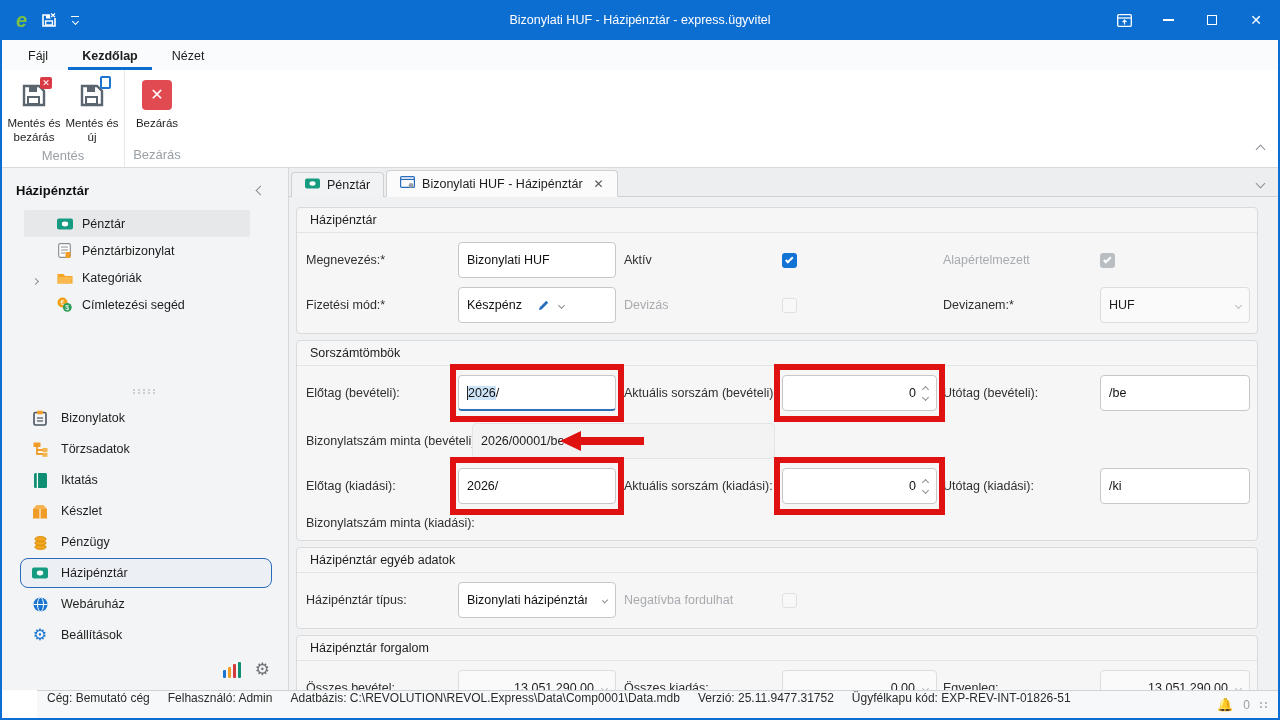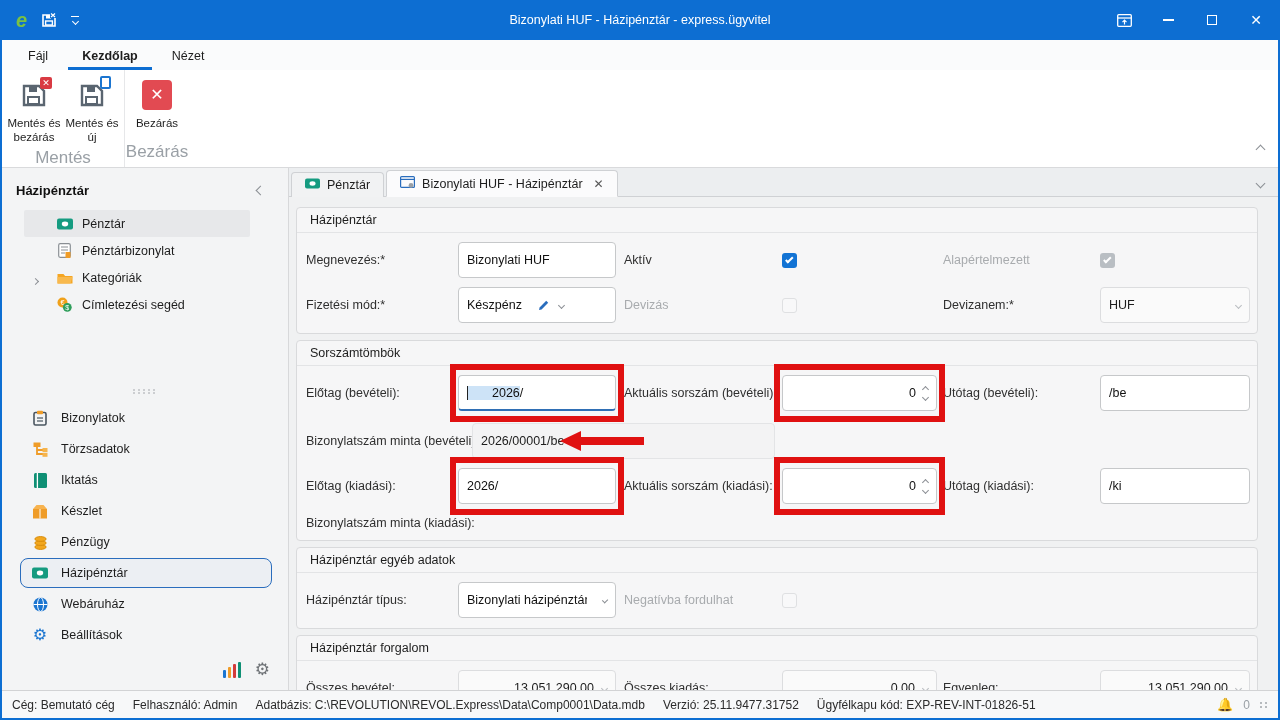--- a/index.html
+++ b/index.html
@@ -32,21 +32,21 @@
   
   .ribbon{ height:98px;background:#fff;border-bottom:1px solid var(--border);display:flex;position:relative;flex:none; }
   .rgroup{ display:flex;flex-direction:column; }
   .rgroup + .rgroup{ border-left:1px solid #e6e7e9; }
   .rgroup-buttons{ display:flex;flex:1;padding:4px 4px 0;gap:2px; }
   .rbtn{ width:56px;display:flex;flex-direction:column;align-items:center;padding-top:5px;gap:5px;font-size:11.5px;color:#1d1d1d;text-align:center;line-height:1.25; }
   .rbtn-icon{ position:relative;width:32px;height:32px;display:flex;align-items:center;justify-content:center; }
   .badge-x{ position:absolute;top:-2px;right:-2px;width:12px;height:12px;background:#d93a43;color:#fff;font-size:9px;font-weight:bold;display:flex;align-items:center;justify-content:center;border-radius:2px;line-height:1; }
   .badge-page{ position:absolute;top:-3px;right:-3px;width:11px;height:13px;background:#fff;border:2px solid #1b75d0;border-radius:2px; }
   .close-big{ width:30px;height:30px;background:#e24a52;border-radius:4px;color:#fff;font-size:16px;font-weight:bold;display:flex;align-items:center;justify-content:center; }
-  .rgroup-label{ text-align:center;font-size:17px;color:#9aa0a6;padding:3px 0 5px; }
+  .rgroup-label{ text-align:center;font-size:13px;color:#9aa0a6;padding:3px 0 5px; }
   .ribbon-collapse{ position:absolute;right:14px;bottom:10px; }
 
   
   .chev{ display:inline-block;width:7px;height:7px;border-right:1.6px solid #8b8f94;border-bottom:1.6px solid #8b8f94;transform:rotate(45deg); }
   .chev.up{ transform:rotate(225deg); }
   .chev.left{ transform:rotate(135deg); }
   .chev.sm{ width:5px;height:5px;border-width:1.3px; }
   .chev.lite{ border-color:#b9bcc0; }
 
   
@@ -87,21 +87,21 @@
   .frow{ display:grid;grid-template-columns:152px 158px 166px 155px 163px 150px;align-items:center;margin-top:9px; }
   .frow.minta{ grid-template-columns:166px 303px;margin-top:12px; }
   .flabel{ font-size:12.5px;color:#2f2f2f;white-space:nowrap; }
   .flabel.c2{ padding-left:8px; }
   .flabel.c3{ padding-left:6px; }
   .dis{ color:#a8abae !important; }
 
   .fwrap{ position:relative; }
   .input{ height:36px;background:#fff;border:1px solid #c6c8ca;border-radius:4px;padding:0 8px;font-size:12.5px;display:flex;align-items:center;color:#111;width:100%; }
   .input.focused{ border-bottom:2px solid #2f6fb5; }
-  .sel{ background:#cde3f7;padding-left:24px; }
+  .sel{ background:#cde3f7; }
   .caret{ display:inline-block;width:1px;height:14px;background:#222;margin-left:0; }
   .combo{ justify-content:flex-start;gap:16px; }
   .combo-right{ display:flex;align-items:center;gap:9px; }
   .readonly{ background:#f3f3f4;border:1px solid #e3e4e6;color:#1d1d1d; }
   .ddfield{ background:#fafafa;border:1px solid #dcdddf;justify-content:space-between;color:#1d1d1d; }
   .numfield{ background:#fafafa;border:1px solid #dcdddf;justify-content:flex-end;gap:8px;color:#1d1d1d; }
   .spin{ justify-content:flex-end;gap:7px; }
   .spin-arrows{ display:flex;flex-direction:column;gap:3px;align-items:center; }
 
   .cb{ width:15px;height:15px;border-radius:3px;display:flex;align-items:center;justify-content:center; }
@@ -110,21 +110,21 @@
   .cb.disempty{ background:#f8f8f9;border:1px solid #dfe0e2; }
   .cb .tick{ width:8px;height:4px;border-left:2px solid #fff;border-bottom:2px solid #fff;transform:rotate(-45deg) translateY(-1px); }
 
   
   .red-box{ position:absolute;left:-8px;right:-8px;top:-11px;bottom:-11px;border:6px solid var(--red);pointer-events:none;z-index:6; }
   .red-arrow{ position:absolute;left:88px;top:50%;transform:translateY(-50%);display:flex;align-items:center;z-index:6;pointer-events:none; }
   .red-arrow .tri{ width:0;height:0;border-top:10px solid transparent;border-bottom:10px solid transparent;border-right:21px solid var(--red); }
   .red-arrow .bar{ width:63px;height:8px;background:var(--red); }
 
   
-  .statusbar{ height:28px;flex:none;background:#f7f8f9;border-top:1px solid #d2d3d5;display:flex;align-items:center;gap:18px;padding:8px 10px;font-size:12px;color:#2b2b2b;white-space:nowrap; }
+  .statusbar{ height:28px;flex:none;background:#f7f8f9;border-top:1px solid #d2d3d5;display:flex;gap:18px;padding:0 10px;font-size:12px;color:#2b2b2b;white-space:nowrap;margin-left:35px; }
   .sb-right{ margin-left:auto;display:flex;align-items:center;gap:10px;color:#9aa0a6; }
   .bell{ font-size:13px;color:#b6babe; }
   .grip{ display:grid;grid-template-columns:repeat(2,3px);gap:2px; }
   .grip i{ width:2px;height:2px;background:#b6babe; }
 </style>
 </head>
 <body>
 
 <div class="window">
 

